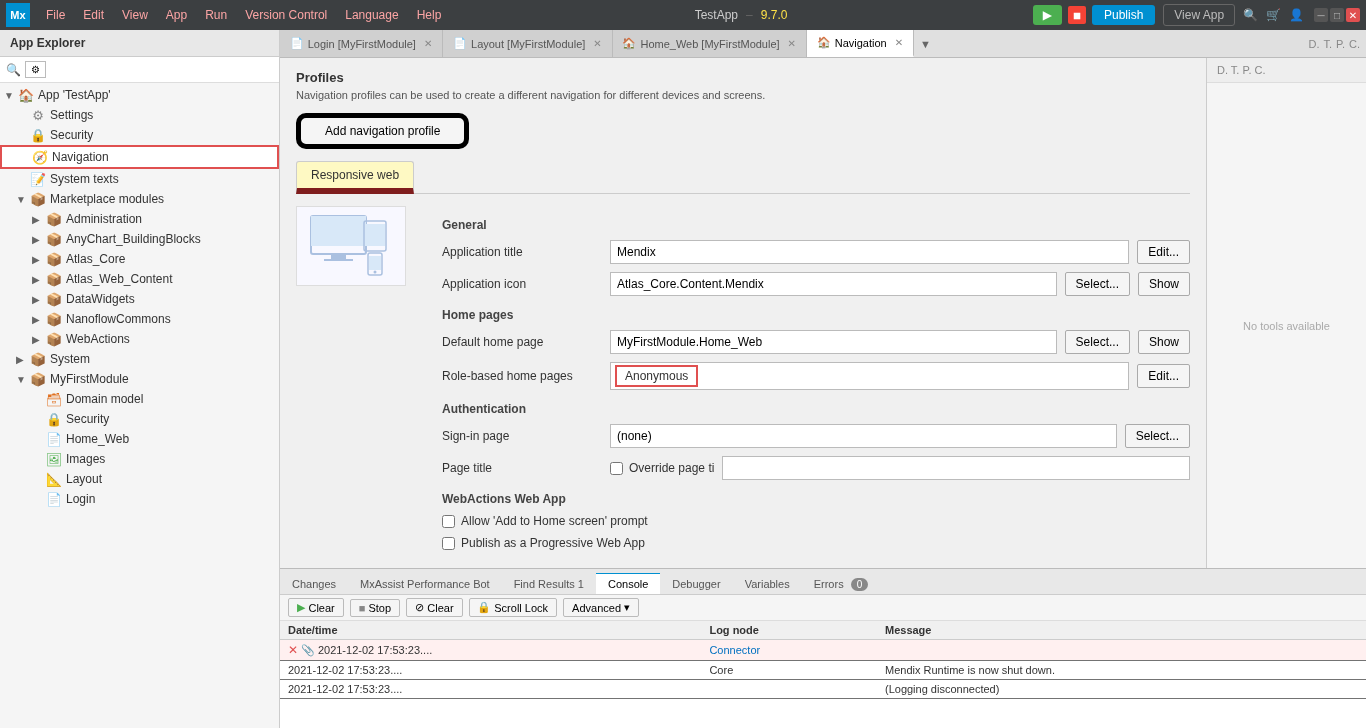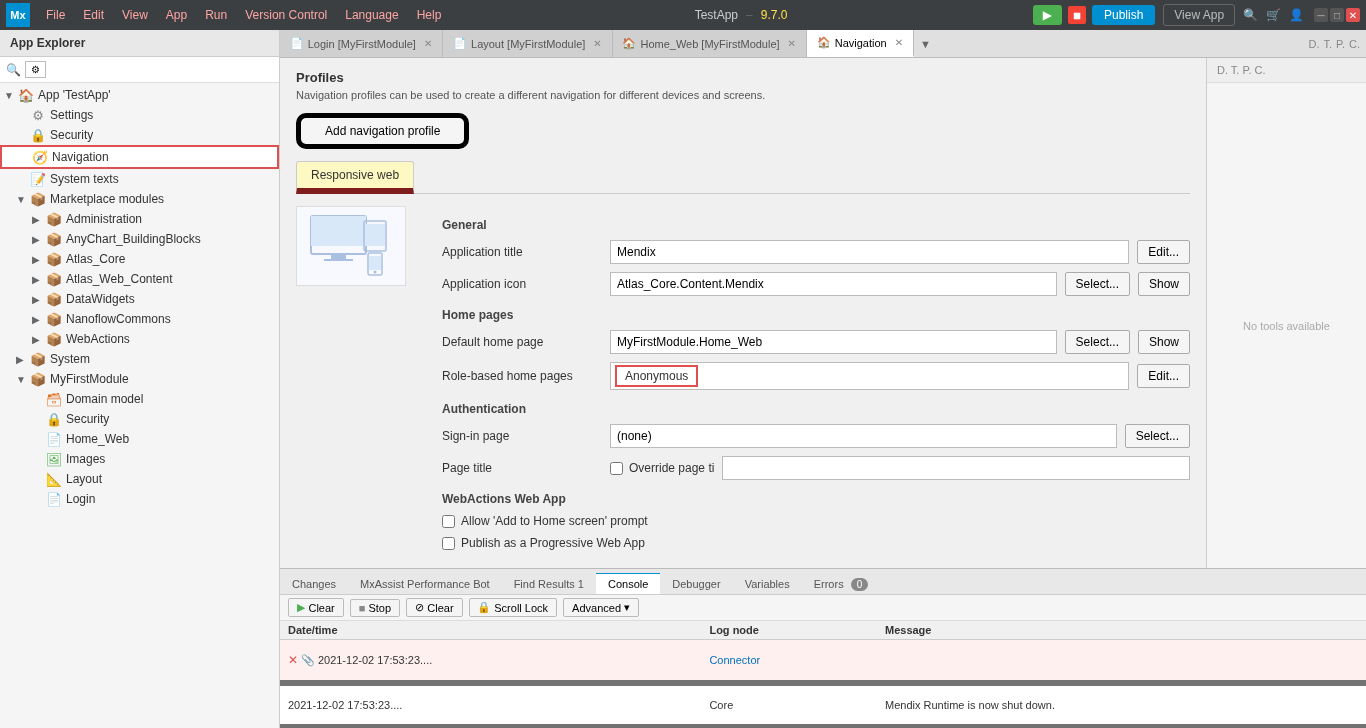--- a/index.html
+++ b/index.html
@@ -122,21 +122,21 @@
     
     .bottom-panel { height: 160px; background: white; border-top: 1px solid #bbb; display: flex; flex-direction: column; }
     .bottom-tabs { display: flex; align-items: flex-end; background: #e8e8e8; border-bottom: 1px solid #ccc; height: 26px; }
     .bottom-tab { padding: 4px 12px; font-size: 11px; cursor: pointer; color: #555; }
     .bottom-tab.active { background: white; border-top: 1px solid #0090d1; color: #000; }
     .bottom-toolbar { display: flex; align-items: center; gap: 6px; padding: 3px 8px; background: #f5f5f5; border-bottom: 1px solid #ddd; }
     .bottom-tool-btn { border: 1px solid #bbb; background: #f5f5f5; padding: 2px 8px; font-size: 11px; cursor: pointer; border-radius: 2px; display: flex; align-items: center; gap: 3px; }
     .console-table { flex: 1; overflow-y: auto; }
     .console-table table { width: 100%; border-collapse: collapse; }
     .console-table th { background: #f0f0f0; border-bottom: 1px solid #ccc; padding: 3px 8px; text-align: left; font-size: 11px; font-weight: bold; color: #333; }
-    .console-table td { border-bottom: 6px solid #737373; padding: 13px 8px; font-size: 11px; vertical-align: middle; }
+    .console-table td { border-bottom: 1px solid #737373; padding: 3px 8px; font-size: 11px; vertical-align: middle; }
     .console-row-error { background: #fff0f0; }
     .error-icon { color: #e05050; font-size: 12px; }
     .connector-text { color: #0070c0; }
 
     .badge { background: #888; color: white; border-radius: 8px; padding: 1px 6px; font-size: 10px; margin-left: 4px; }
   </style>
 </head>
 <body>
 
 <div class="top-menubar">

